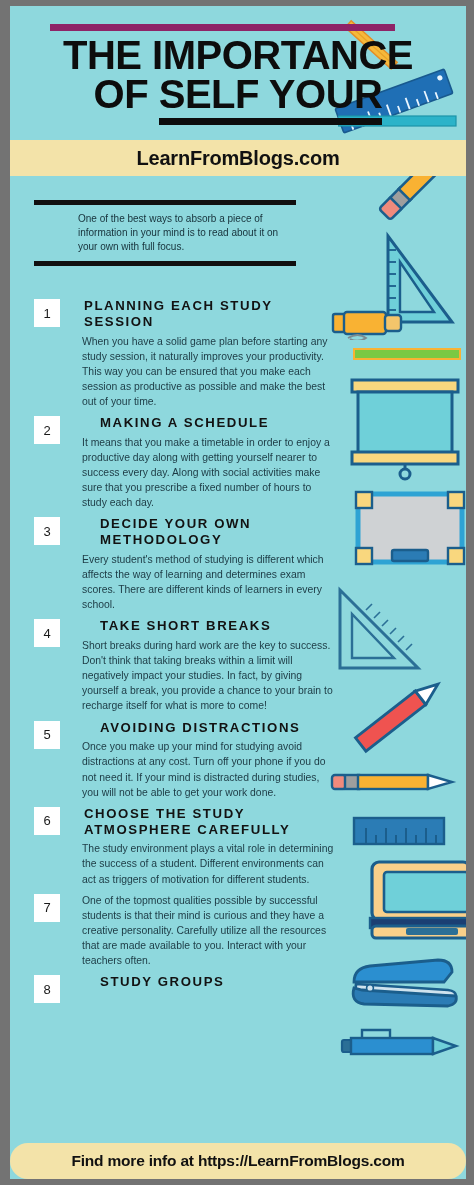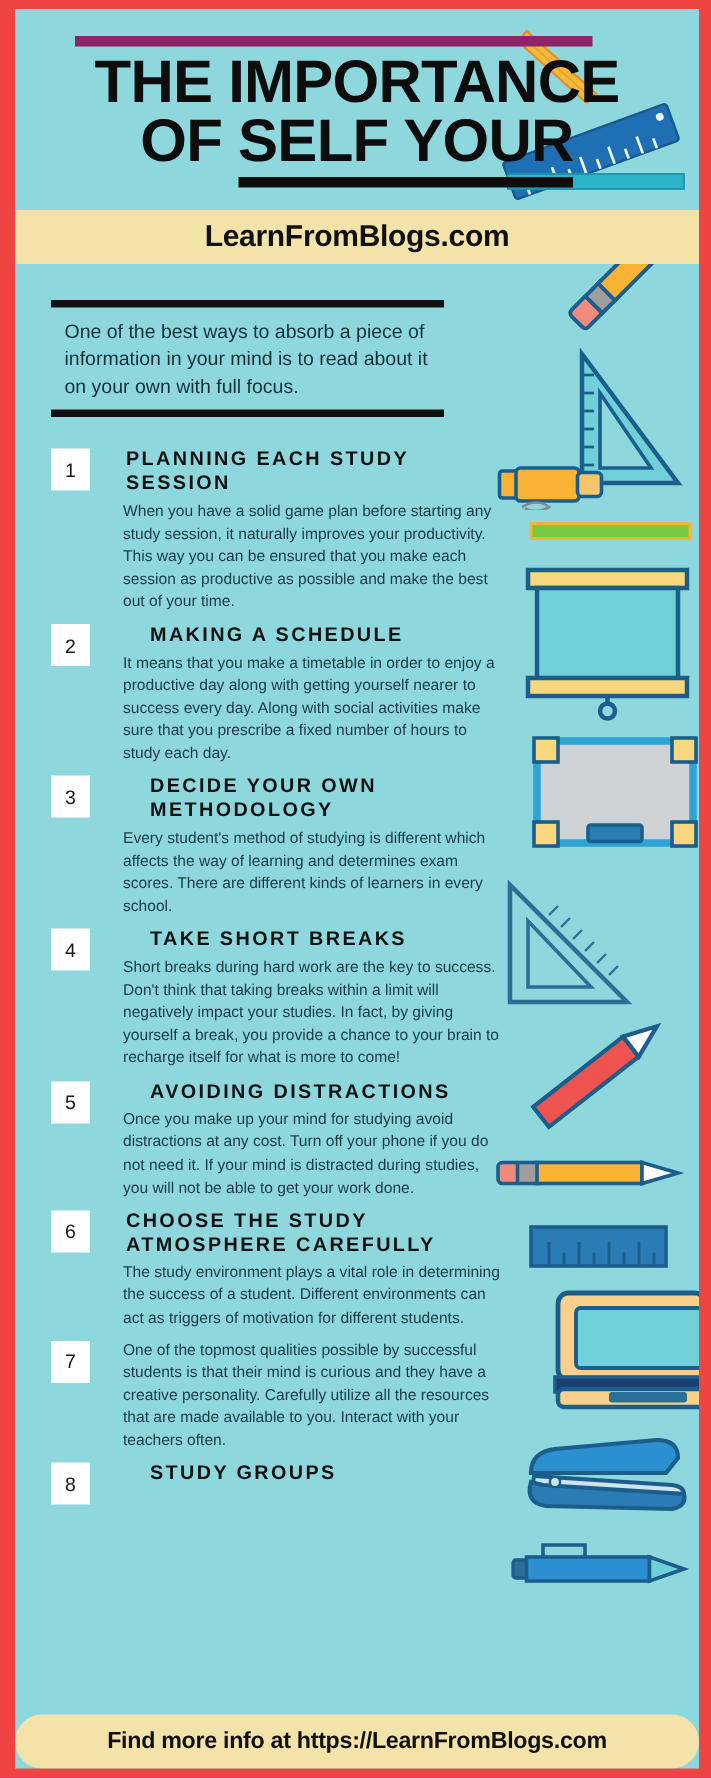--- a/index.html
+++ b/index.html
@@ -9,21 +9,21 @@
     height: 1185px;
     background: #000000;
     font-family: "Liberation Sans", sans-serif;
     overflow: hidden;
   }
 
   .poster {
     position: relative;
     width: 474px;
     height: 1185px;
-    background: #ef4444;
+    background: #737373;
     padding: 6px 8px 6px 10px;
   }
 
   .canvas {
     position: relative;
     width: 100%;
     height: 100%;
     background: #8ed8dd;
     overflow: hidden;
   }
@@ -76,23 +76,24 @@
   .intro {
     position: absolute;
     left: 24px;
     top: 194px;
     width: 262px;
     border-top: 5px solid #101010;
     border-bottom: 5px solid #101010;
     padding: 7px 0 6px 9px;
   }
   .intro p {
-    font-size: 13px;
+    font-size: 10px;
     line-height: 1.42;
     color: #16313a;
+    margin-left: 35px;
   }
 
   
   .items {
     position: absolute;
     left: 24px;
     top: 292px;
     width: 300px;
   }
   .item { position: relative; margin-bottom: 6px; }

